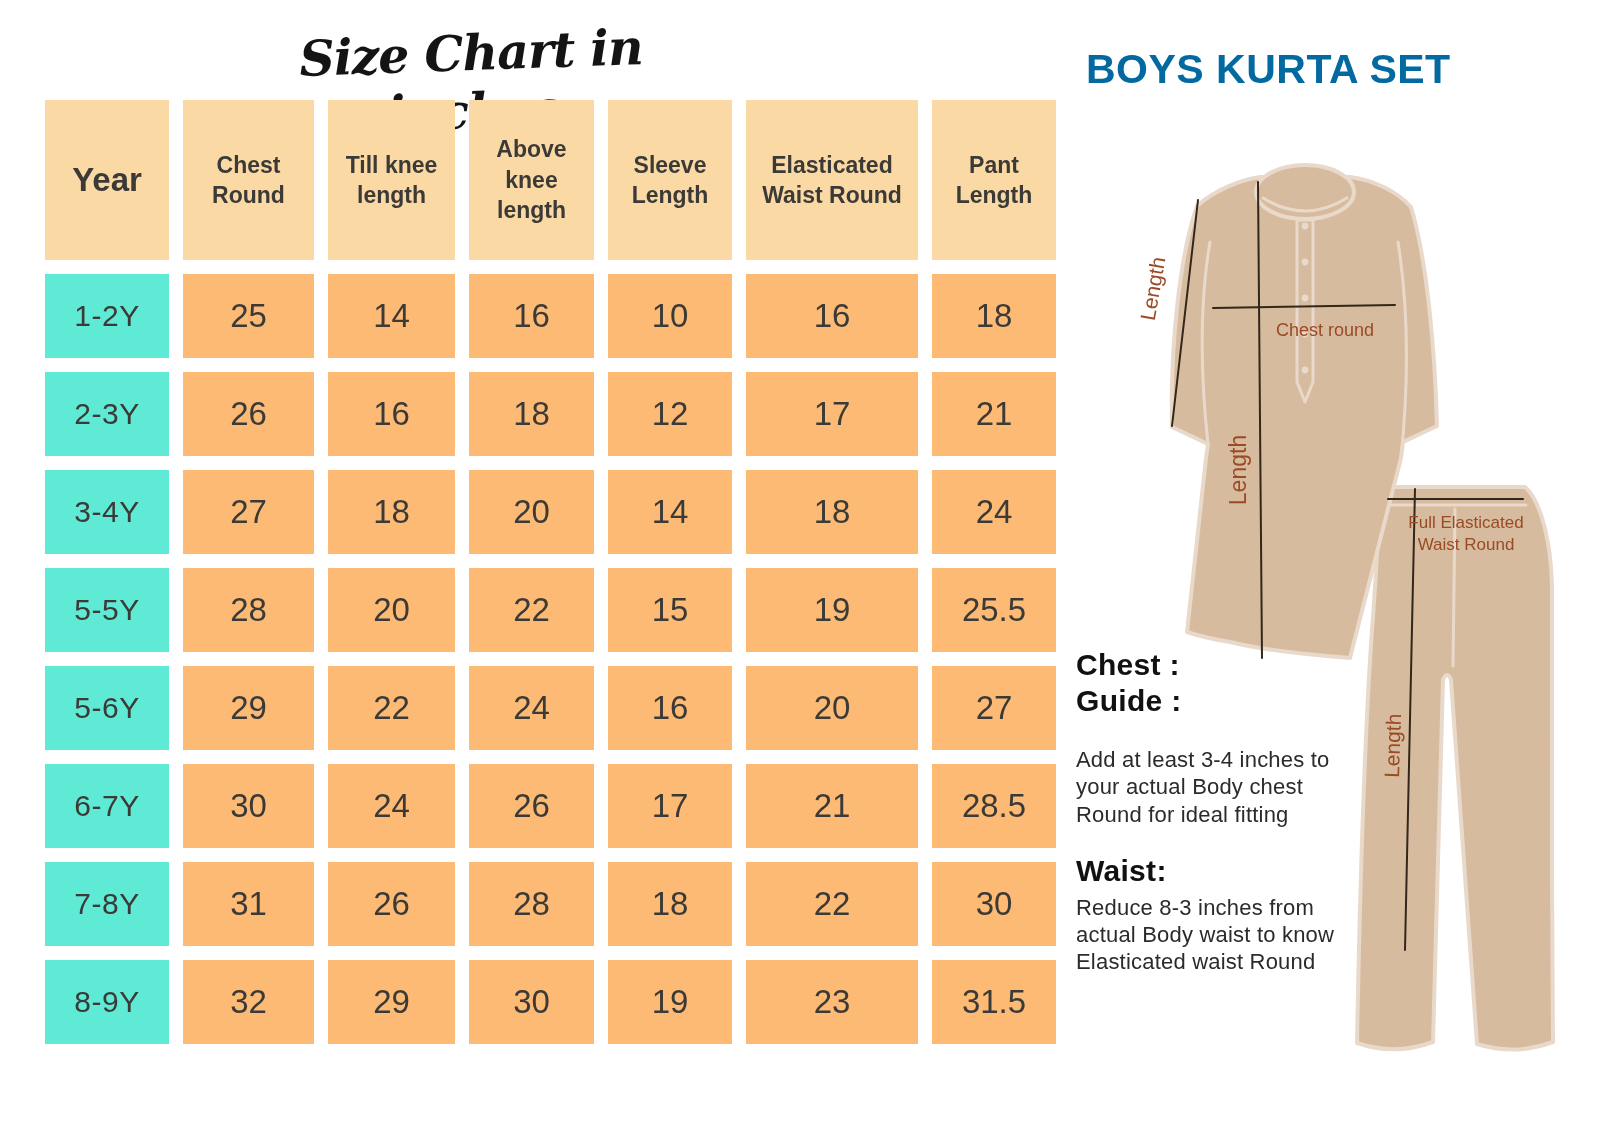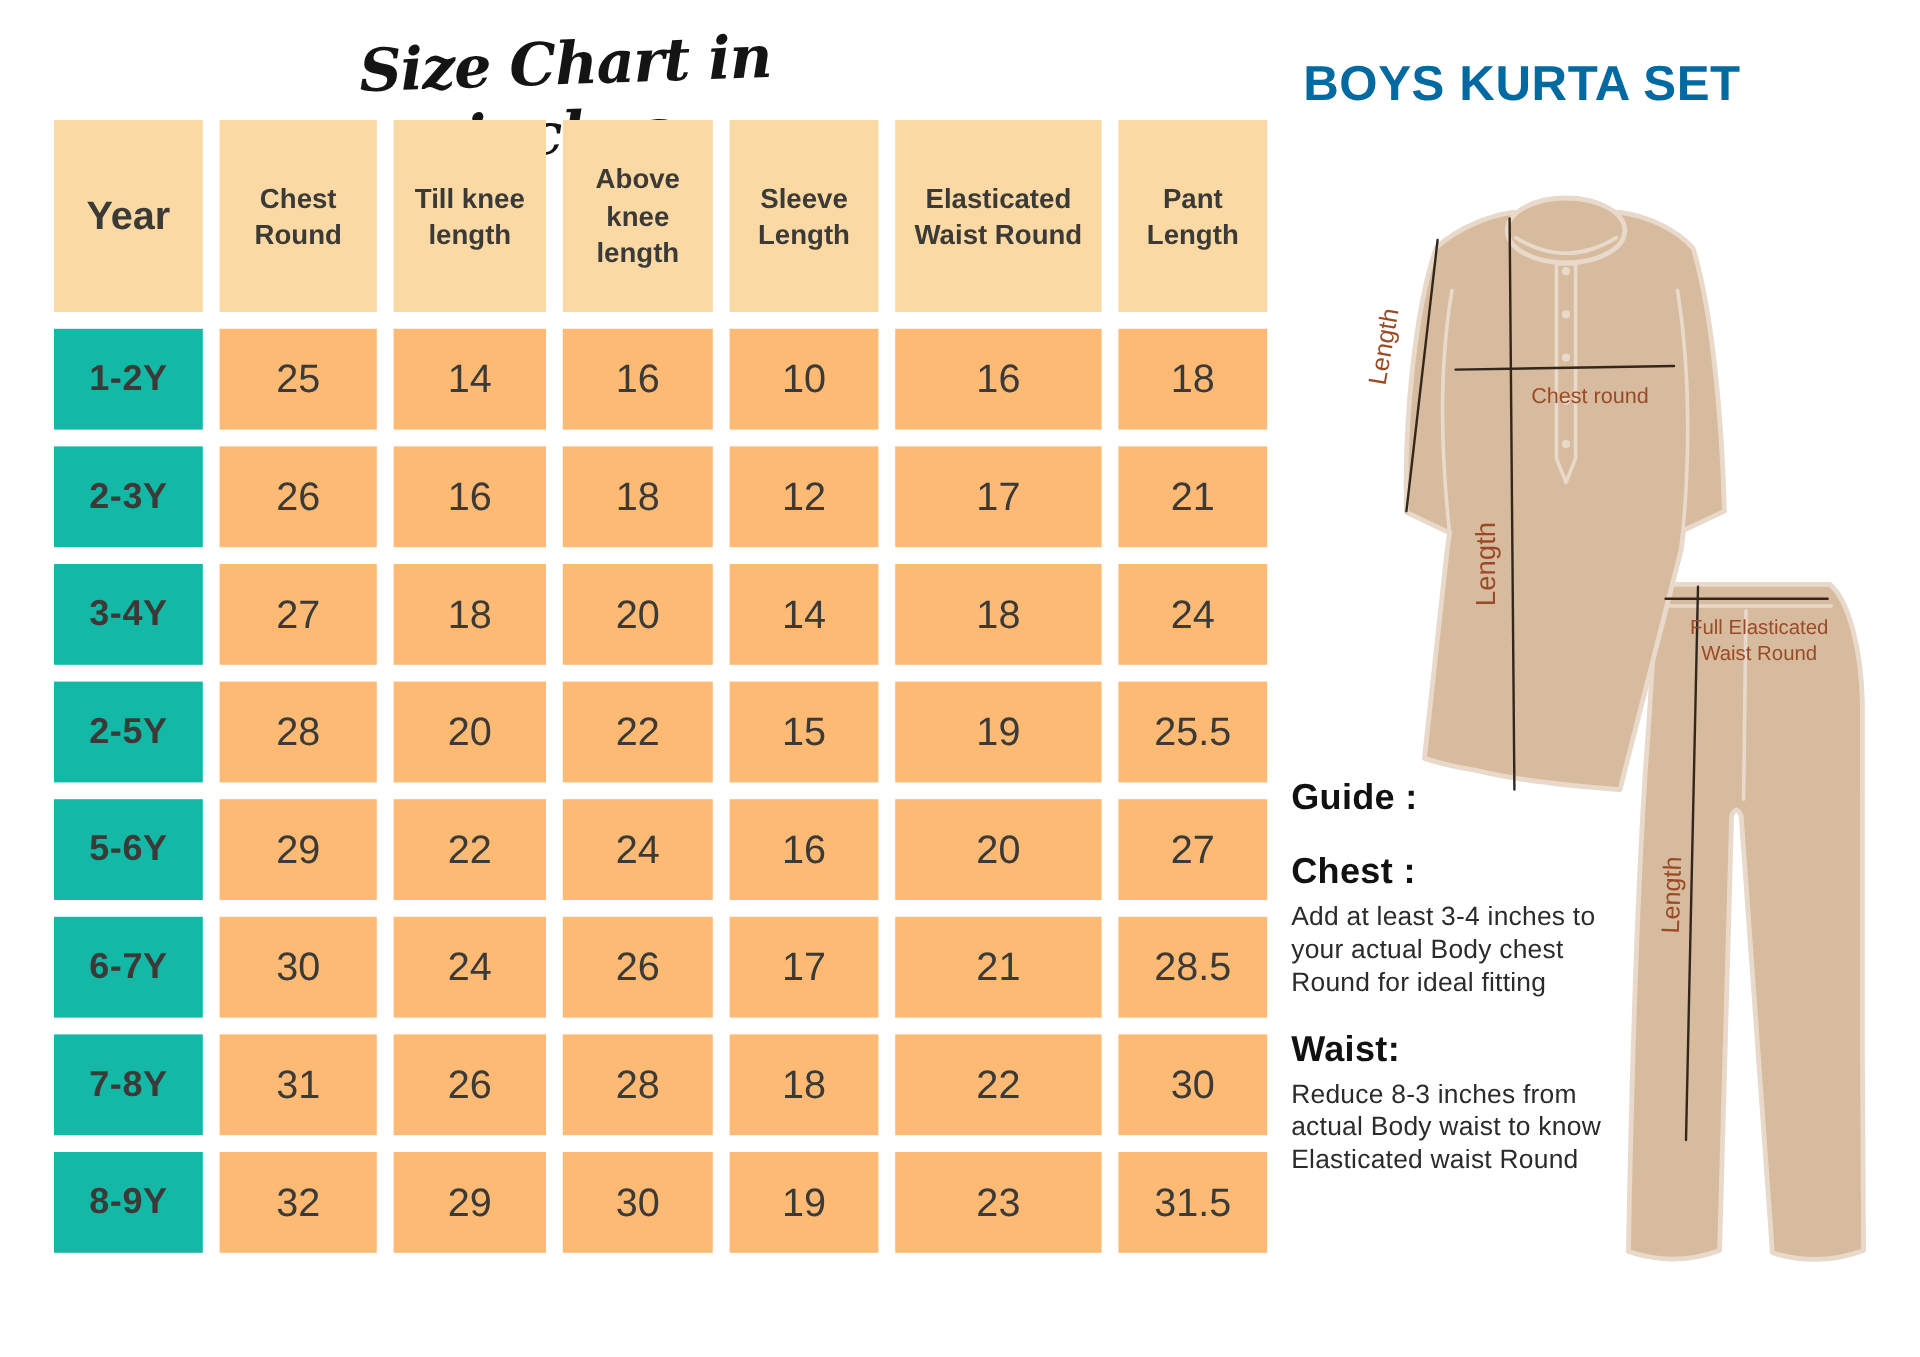--- a/index.html
+++ b/index.html
@@ -15,21 +15,21 @@
   }
   
   .size-table{
     position:absolute;left:45px;top:100px;display:grid;
     grid-template-columns:124px 131px 127px 125px 124px 172px 124px;
     grid-template-rows:160px;grid-auto-rows:84px;gap:14px;
   }
   .cell{display:flex;align-items:center;justify-content:center;text-align:center;color:#3B3A37;}
   .hc{background:#FBD9A4;font-weight:700;font-size:23px;line-height:1.32;padding:0 5px;}
   .hc-year{font-size:33px;}
-  .yc{background:#14b8a6;font-weight:700;font-size:30px;letter-spacing:0.5px;}
+  .yc{background:#5eead4;font-weight:400;font-size:30px;letter-spacing:0.5px;}
   .vc{background:#fdba74;font-size:33px;font-weight:400;}
   
   .brand-title{
     position:absolute;left:1086px;top:46px;
     font-weight:800;font-size:41px;letter-spacing:0.5px;color:#0369a1;
   }
   .illus{position:absolute;left:1110px;top:130px;}
   .garment{fill:#D7BB9E;stroke:#E9D9CB;stroke-width:4;stroke-linejoin:round;}
   .garment-thin{fill:#D7BB9E;stroke:#E9D9CB;stroke-width:3;stroke-linejoin:round;}
   .seam{fill:none;stroke:#E9D9CB;stroke-width:3;stroke-linecap:round;}
@@ -74,21 +74,21 @@
   <div class="cell vc">21</div>
 
   <div class="cell yc">3-4Y</div>
   <div class="cell vc">27</div>
   <div class="cell vc">18</div>
   <div class="cell vc">20</div>
   <div class="cell vc">14</div>
   <div class="cell vc">18</div>
   <div class="cell vc">24</div>
 
-  <div class="cell yc">2-5Y</div>
+  <div class="cell yc">5-5Y</div>
   <div class="cell vc">28</div>
   <div class="cell vc">20</div>
   <div class="cell vc">22</div>
   <div class="cell vc">15</div>
   <div class="cell vc">19</div>
   <div class="cell vc">25.5</div>
 
   <div class="cell yc">5-6Y</div>
   <div class="cell vc">29</div>
   <div class="cell vc">22</div>
@@ -163,18 +163,18 @@
     <text class="mlabel" font-size="21" text-anchor="middle" transform="translate(50,160) rotate(-80)">Length</text>
     <text class="mlabel" font-size="18" text-anchor="middle" x="215" y="206">Chest round</text>
     <text class="mlabel" font-size="23" text-anchor="middle" transform="translate(136,340) rotate(-90)">Length</text>
     <text class="mlabel" font-size="17" text-anchor="middle" x="356" y="398">Full Elasticated</text>
     <text class="mlabel" font-size="17" text-anchor="middle" x="356" y="420">Waist Round</text>
     <text class="mlabel" font-size="21" text-anchor="middle" transform="translate(290,616) rotate(-88)">Length</text>
   </g>
 </svg>
 
 <div class="guide">
+  <div class="guide-h mb-sm">Chest :</div>
   <div class="guide-h mb-lg">Guide :</div>
-  <div class="guide-h mb-sm">Chest :</div>
   <p class="guide-p">Add at least 3-4 inches to your actual Body chest Round for ideal fitting</p>
   <div class="guide-h mb-sm mt-lg">Waist:</div>
   <p class="guide-p">Reduce  8-3 inches from actual Body waist  to know Elasticated waist Round</p>
 </div>
 
 </body></html>

